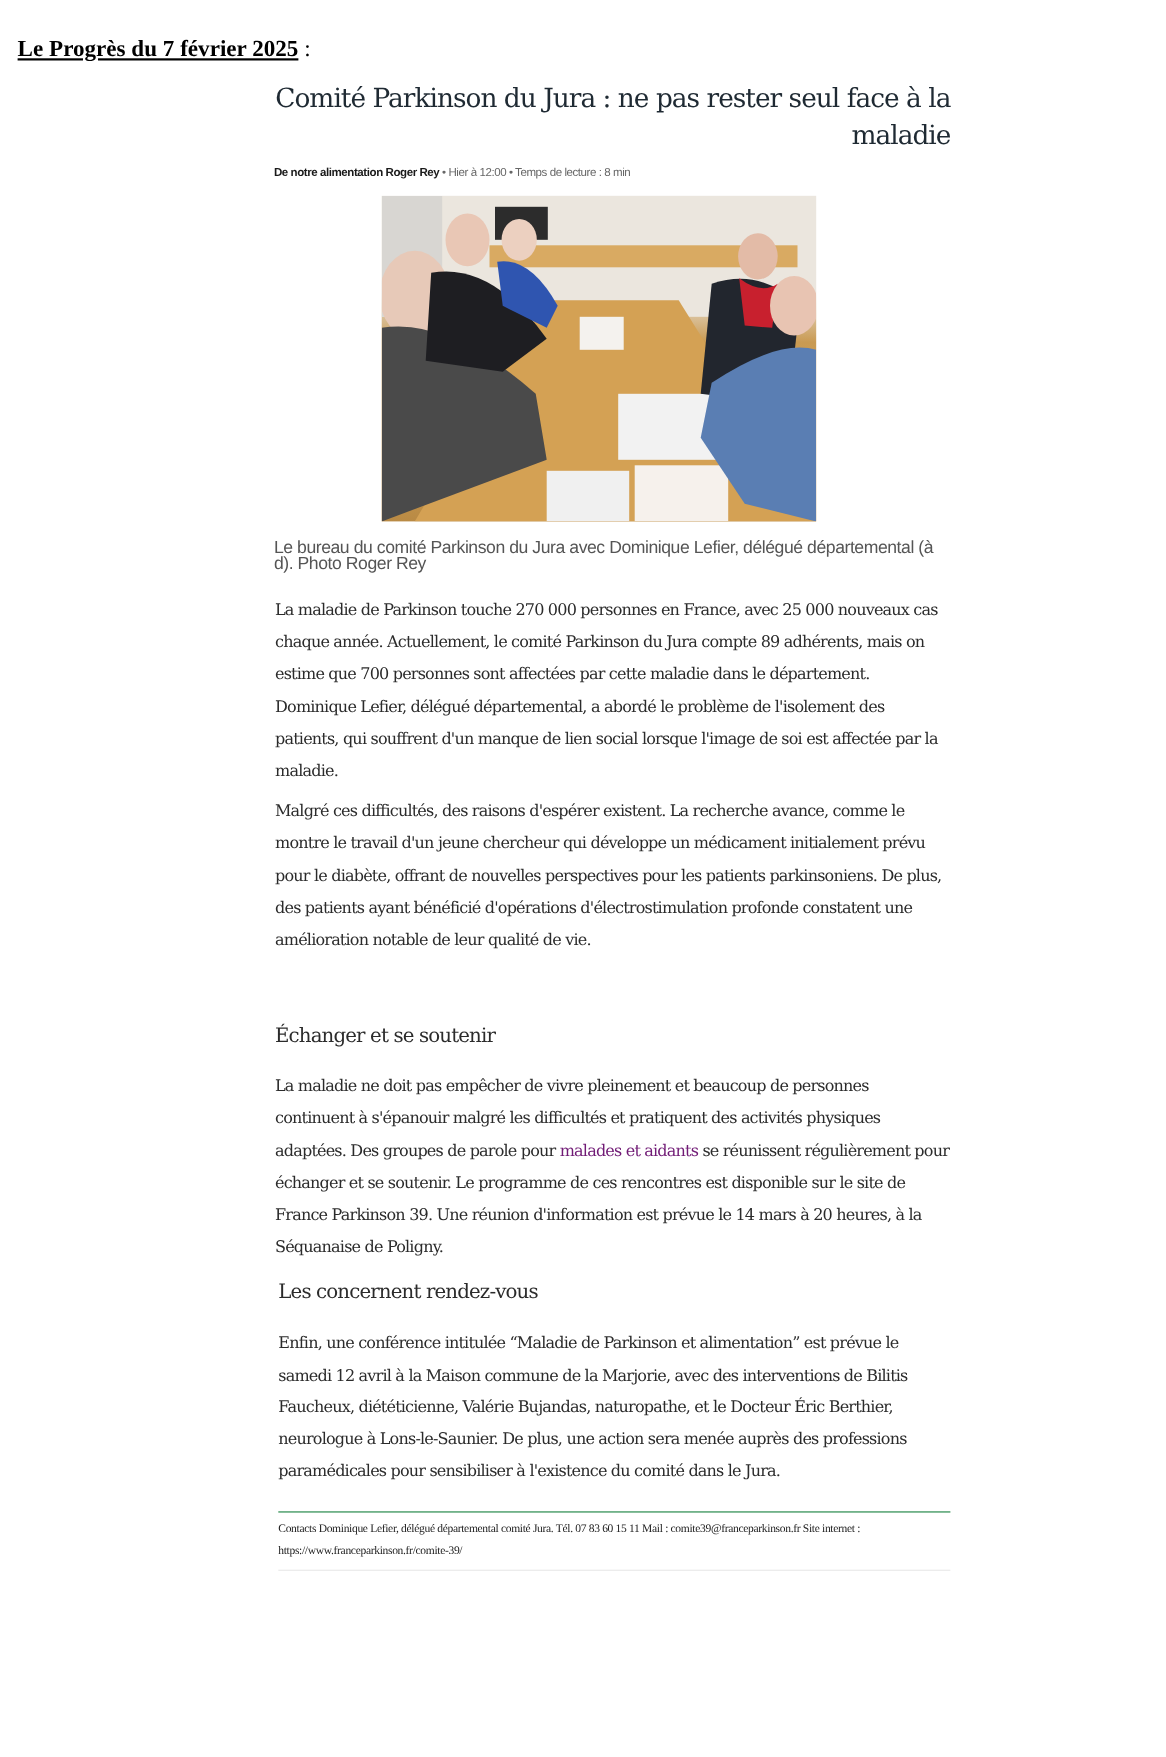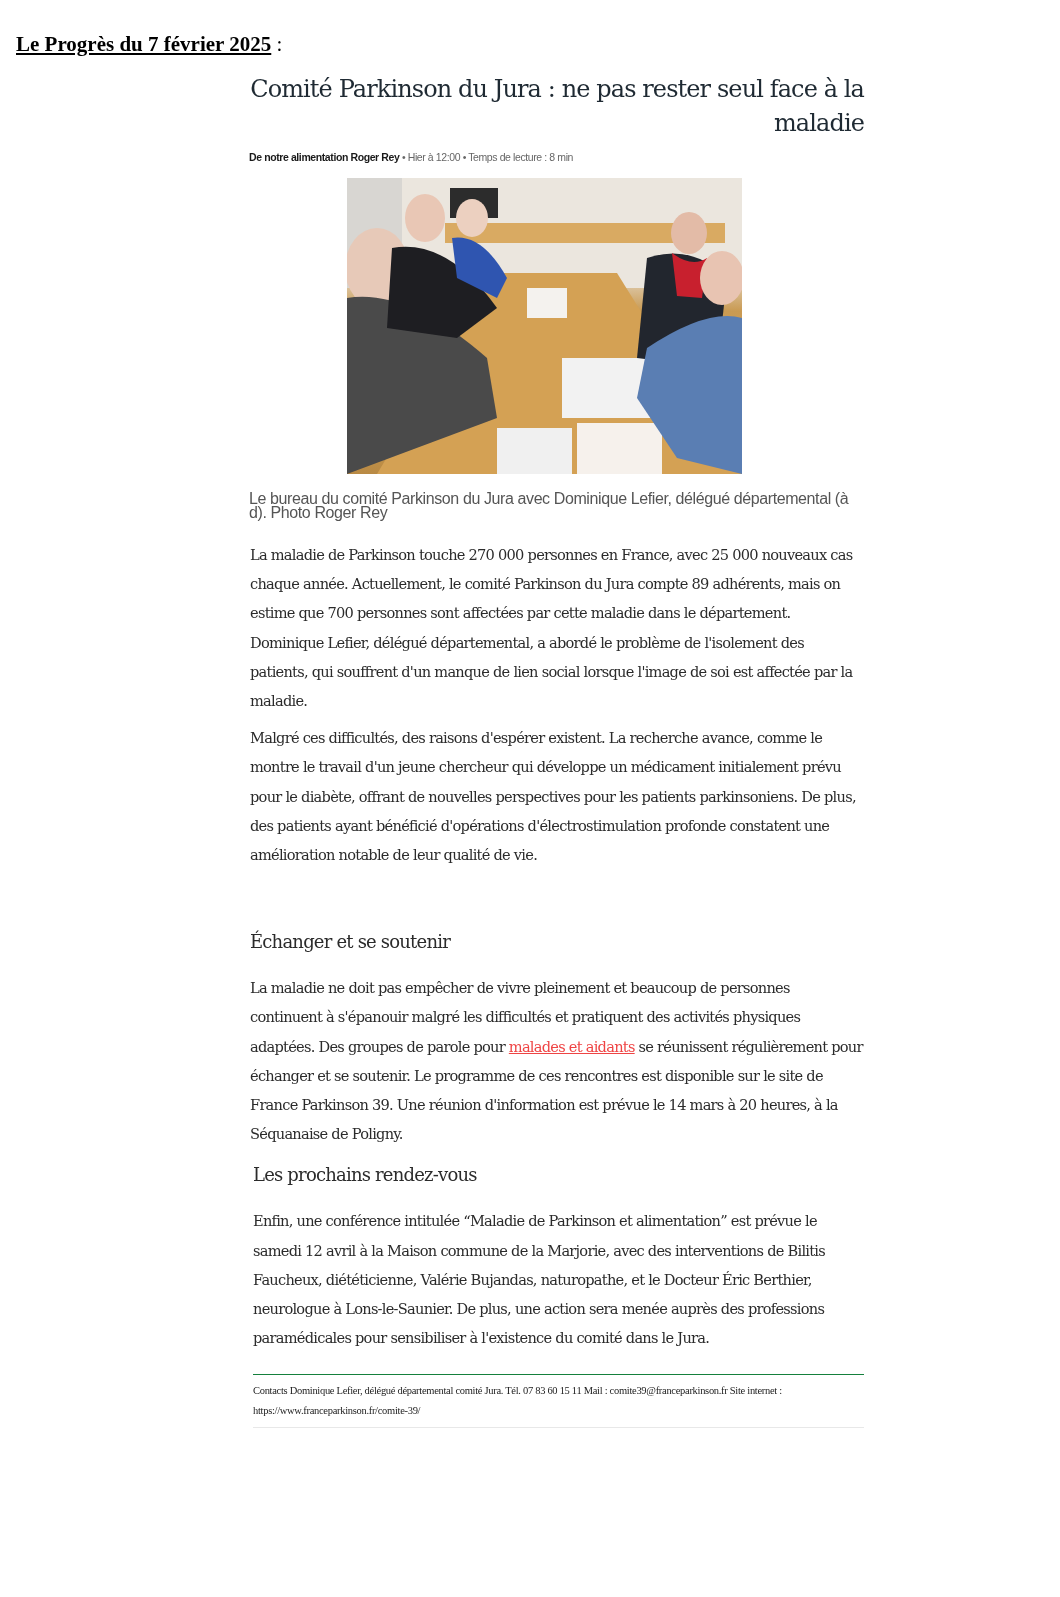--- a/index.html
+++ b/index.html
@@ -40,21 +40,21 @@
       font-family: "DejaVu Serif", serif; font-size: 14.6px; color: #2b2b2b;
       line-height: 29.2px; margin: 0 0 8px 1px; letter-spacing: -0.75px;
     }
     .subhead {
       font-family: "DejaVu Serif", serif; font-size: 18px; color: #2b2b2b; font-weight: normal;
       line-height: 26px; margin: 0 0 18px 1px; letter-spacing: -0.8px;
     }
     .sec1 { margin-top: 60px; }
     .sec2 { margin-top: 14px; margin-left: 4px; }
     .sec2p { margin-left: 4px; }
-    .link { color: #ef4444; text-decoration: underline; cursor: pointer; }
+    .link { color: #701a75; cursor: pointer; }
     .contacts {
       margin-top: 22px; margin-left: 4px; border-top: 1px solid #15803d; padding-top: 6px;
       font-family: Liberation Serif, serif; font-size: 10.5px; color: #222; line-height: 20px;
       letter-spacing: -0.3px;
     }
     .contacts-bottom { border-bottom: 1px solid #e8e8e8; padding-bottom: 6px; }
   </style>
 </head>
 <body>
 
@@ -94,19 +94,19 @@
   </div>
 
   <div class="caption">Le bureau du comité Parkinson du Jura avec Dominique Lefier, délégué départemental (à d). Photo Roger Rey</div>
 
   <p class="para">La maladie de Parkinson touche 270 000 personnes en France, avec 25 000 nouveaux cas chaque année. Actuellement, le comité Parkinson du Jura compte 89 adhérents, mais on estime que 700 personnes sont affectées par cette maladie dans le département. Dominique Lefier, délégué départemental, a abordé le problème de l'isolement des patients, qui souffrent d'un manque de lien social lorsque l'image de soi est affectée par la maladie.</p>
   <p class="para">Malgré ces difficultés, des raisons d'espérer existent. La recherche avance, comme le montre le travail d'un jeune chercheur qui développe un médicament initialement prévu pour le diabète, offrant de nouvelles perspectives pour les patients parkinsoniens. De plus, des patients ayant bénéficié d'opérations d'électrostimulation profonde constatent une amélioration notable de leur qualité de vie.</p>
 
   <h2 class="subhead sec1">Échanger et se soutenir</h2>
   <p class="para"><span>La maladie ne doit pas empêcher de vivre pleinement et beaucoup de personnes continuent à s'épanouir malgré les difficultés et pratiquent des activités physiques adaptées. Des groupes de parole pour </span><a class="link">malades et aidants</a><span> se réunissent régulièrement pour échanger et se soutenir. Le programme de ces rencontres est disponible sur le site de France Parkinson 39. Une réunion d'information est prévue le 14 mars à 20 heures, à la Séquanaise de Poligny.</span></p>
 
-  <h2 class="subhead sec2">Les prochains rendez-vous</h2>
+  <h2 class="subhead sec2">Les concernent rendez-vous</h2>
   <p class="para sec2p">Enfin, une conférence intitulée “Maladie de Parkinson et alimentation” est prévue le samedi 12 avril à la Maison commune de la Marjorie, avec des interventions de Bilitis Faucheux, diététicienne, Valérie Bujandas, naturopathe, et le Docteur Éric Berthier, neurologue à Lons-le-Saunier. De plus, une action sera menée auprès des professions paramédicales pour sensibiliser à l'existence du comité dans le Jura.</p>
 
   <div class="contacts">
     <div class="contacts-bottom">Contacts Dominique Lefier, délégué départemental comité Jura. Tél. 07 83 60 15 11 Mail : comite39@franceparkinson.fr Site internet : https://www.franceparkinson.fr/comite-39/</div>
   </div>
 </div>
 
 </body></html>

